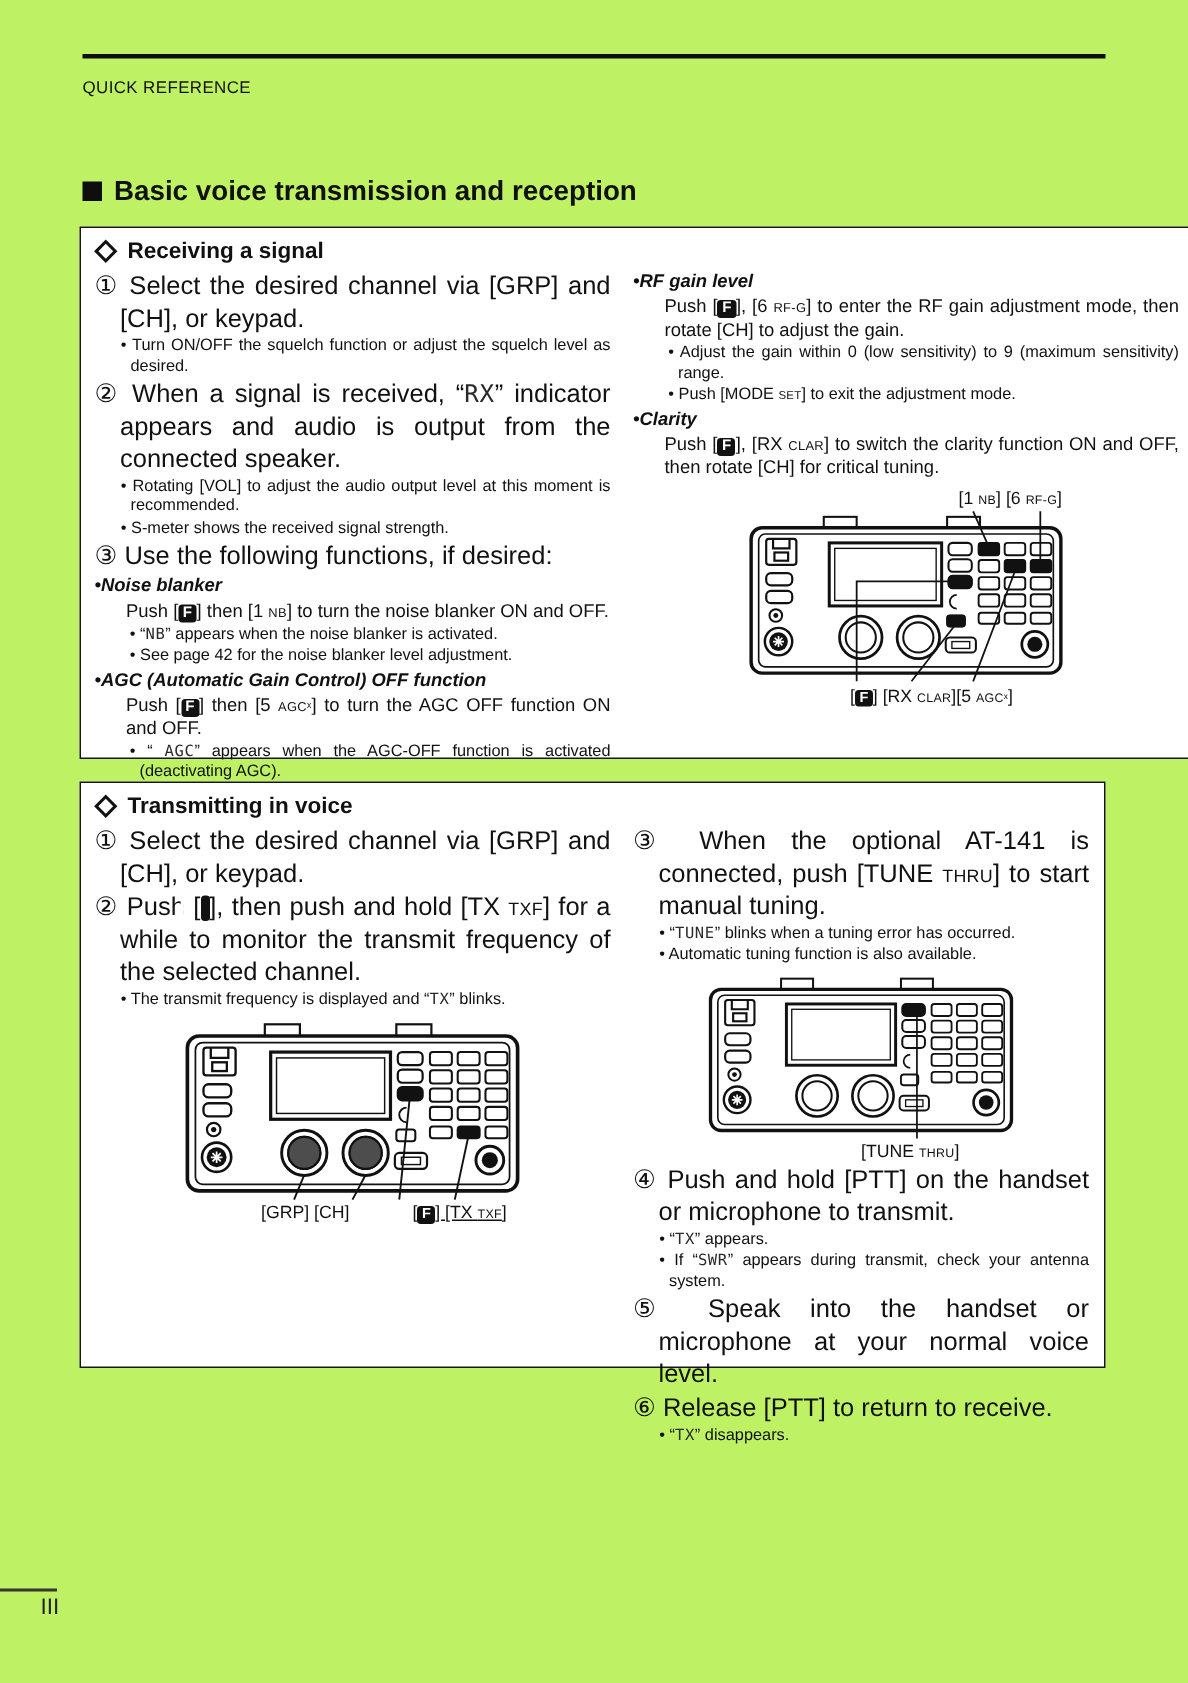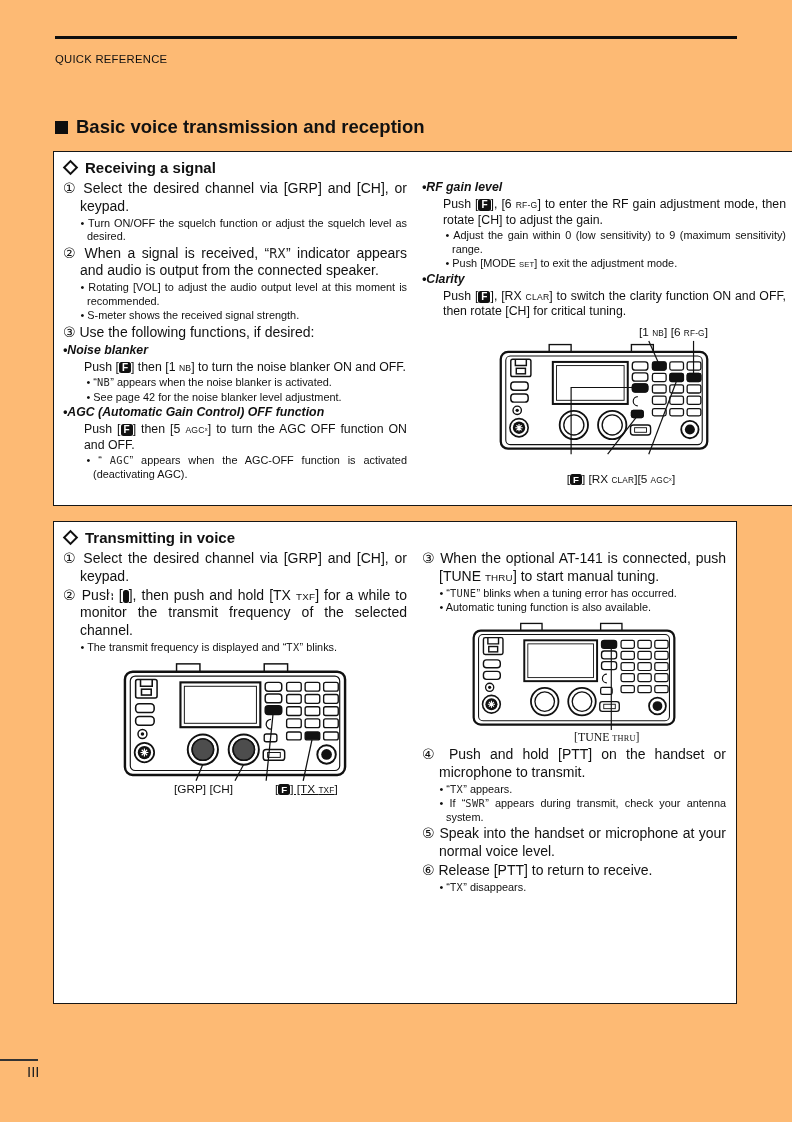--- a/index.html
+++ b/index.html
@@ -1,54 +1,54 @@
 <!DOCTYPE html>
 <html><head>
 <meta charset="utf-8">
 <style>
   html,body{margin:0;padding:0;background:#fff;}
-  .page{position:relative;width:792px;height:1122px;background:#fdba74;overflow:hidden;
+  .page{position:relative;width:792px;height:1122px;background:#bef264;overflow:hidden;
         font-family:"Liberation Sans","DejaVu Sans",sans-serif;color:#111;}
   .top-rule{position:absolute;left:55px;top:36px;width:682px;height:3.2px;background:#0e0e0e;}
   .kicker{position:absolute;left:55px;top:53px;font-size:11.3px;letter-spacing:.25px;color:#111;}
   .heading{position:absolute;left:55px;top:116px;margin:0;font-size:18.5px;font-weight:700;
            display:flex;align-items:center;}
   .sq{display:inline-block;width:13px;height:13px;background:#0e0e0e;margin-right:8px;}
   .box{position:absolute;border:1.8px solid #161616;background:#fff;box-sizing:border-box;
        padding:6px 10px 5px 9px;}
   .box1{left:53px;top:151px;width:744px;height:355px;}
-  .box2{left:53px;top:521px;width:684px;height:483px;}
+  .box2{left:53px;top:521px;width:684px;height:391px;}
   .box-title{font-size:15px;font-weight:700;margin:1px 0 4px;display:flex;align-items:center;}
   .diamond{display:inline-block;width:7px;height:7px;border:2.6px solid #111;
            transform:rotate(45deg);margin:0 9px 0 2px;flex:none;}
   .cols{display:flex;gap:15px;}
   .col-left{width:344px;flex:none;}
   .col-right{flex:1;min-width:0;}
   .para{margin:0 0 1px;text-align:justify;}
-  .p-step{font-size:14px;line-height:1.27;padding-left:17px;text-indent:-17px;}
+  .p-step{font-size:17px;line-height:1.27;padding-left:17px;text-indent:-17px;}
   .p-sub{font-size:10.9px;line-height:1.24;padding-left:24px;text-indent:-6.5px;}
   .p-fn{font-size:12.3px;line-height:1.3;font-weight:700;font-style:italic;text-align:left;}
   .p-body2{font-size:12.3px;line-height:1.27;padding-left:21px;}
   .p-sub2{font-size:10.9px;line-height:1.24;padding-left:30px;text-indent:-6.5px;}
   .fkey{display:inline-block;background:#111;color:#fff;font-weight:700;border-radius:2.5px;
         padding:0 3px;font-size:.82em;line-height:1.18;font-style:normal;}
   .seg-sc{font-size:.7em;letter-spacing:.2px;}
   .seg-lcd{font-family:"DejaVu Sans Mono",monospace;letter-spacing:.4px;color:#2a2a2a;font-size:.95em;}
   .fig{position:relative;margin:6px auto 0;}
   .fig svg{display:block;}
   .fig-label{font-size:11.8px;white-space:nowrap;line-height:1.1;}
   .fig1{width:212px;}
   .fig1 .lbl-top{text-align:right;padding-right:2px;margin-bottom:1px;}
-  .fig1 .lbl-bottom{text-align:center;padding-left:34px;margin-top:18px;}
+  .fig1 .lbl-bottom{text-align:center;padding-left:34px;margin-top:3px;}
   .fig2{width:226px;margin-top:5px;}
   .fig2 .lbl-row{display:flex;margin-top:1px;}
   .fig2 .lbl-knobs{margin-left:52px;}
   .fig2 .lbl-keys{margin-left:42px;text-decoration:underline;}
   .fig3{width:206px;margin:4px auto 2px;}
-  .fig3 .lbl-bottom{padding-left:103px;margin-top:1px;font-family:Liberation Serif, serif;}
+  .fig3 .lbl-bottom{padding-left:103px;margin-top:1px;}
   .footer-rule{position:absolute;left:0;top:1059px;width:38px;height:2.2px;background:#333;}
   .page-num{position:absolute;left:27px;top:1063px;font-size:15px;color:#222;}
   .defs{position:absolute;width:0;height:0;overflow:hidden;}
 </style>
 </head>
 <body>
 
 <svg class="defs" aria-hidden="true">
   <symbol id="radio" viewBox="0 0 232 126">
     <g fill="#fff" stroke="#111" stroke-width="1.5">

